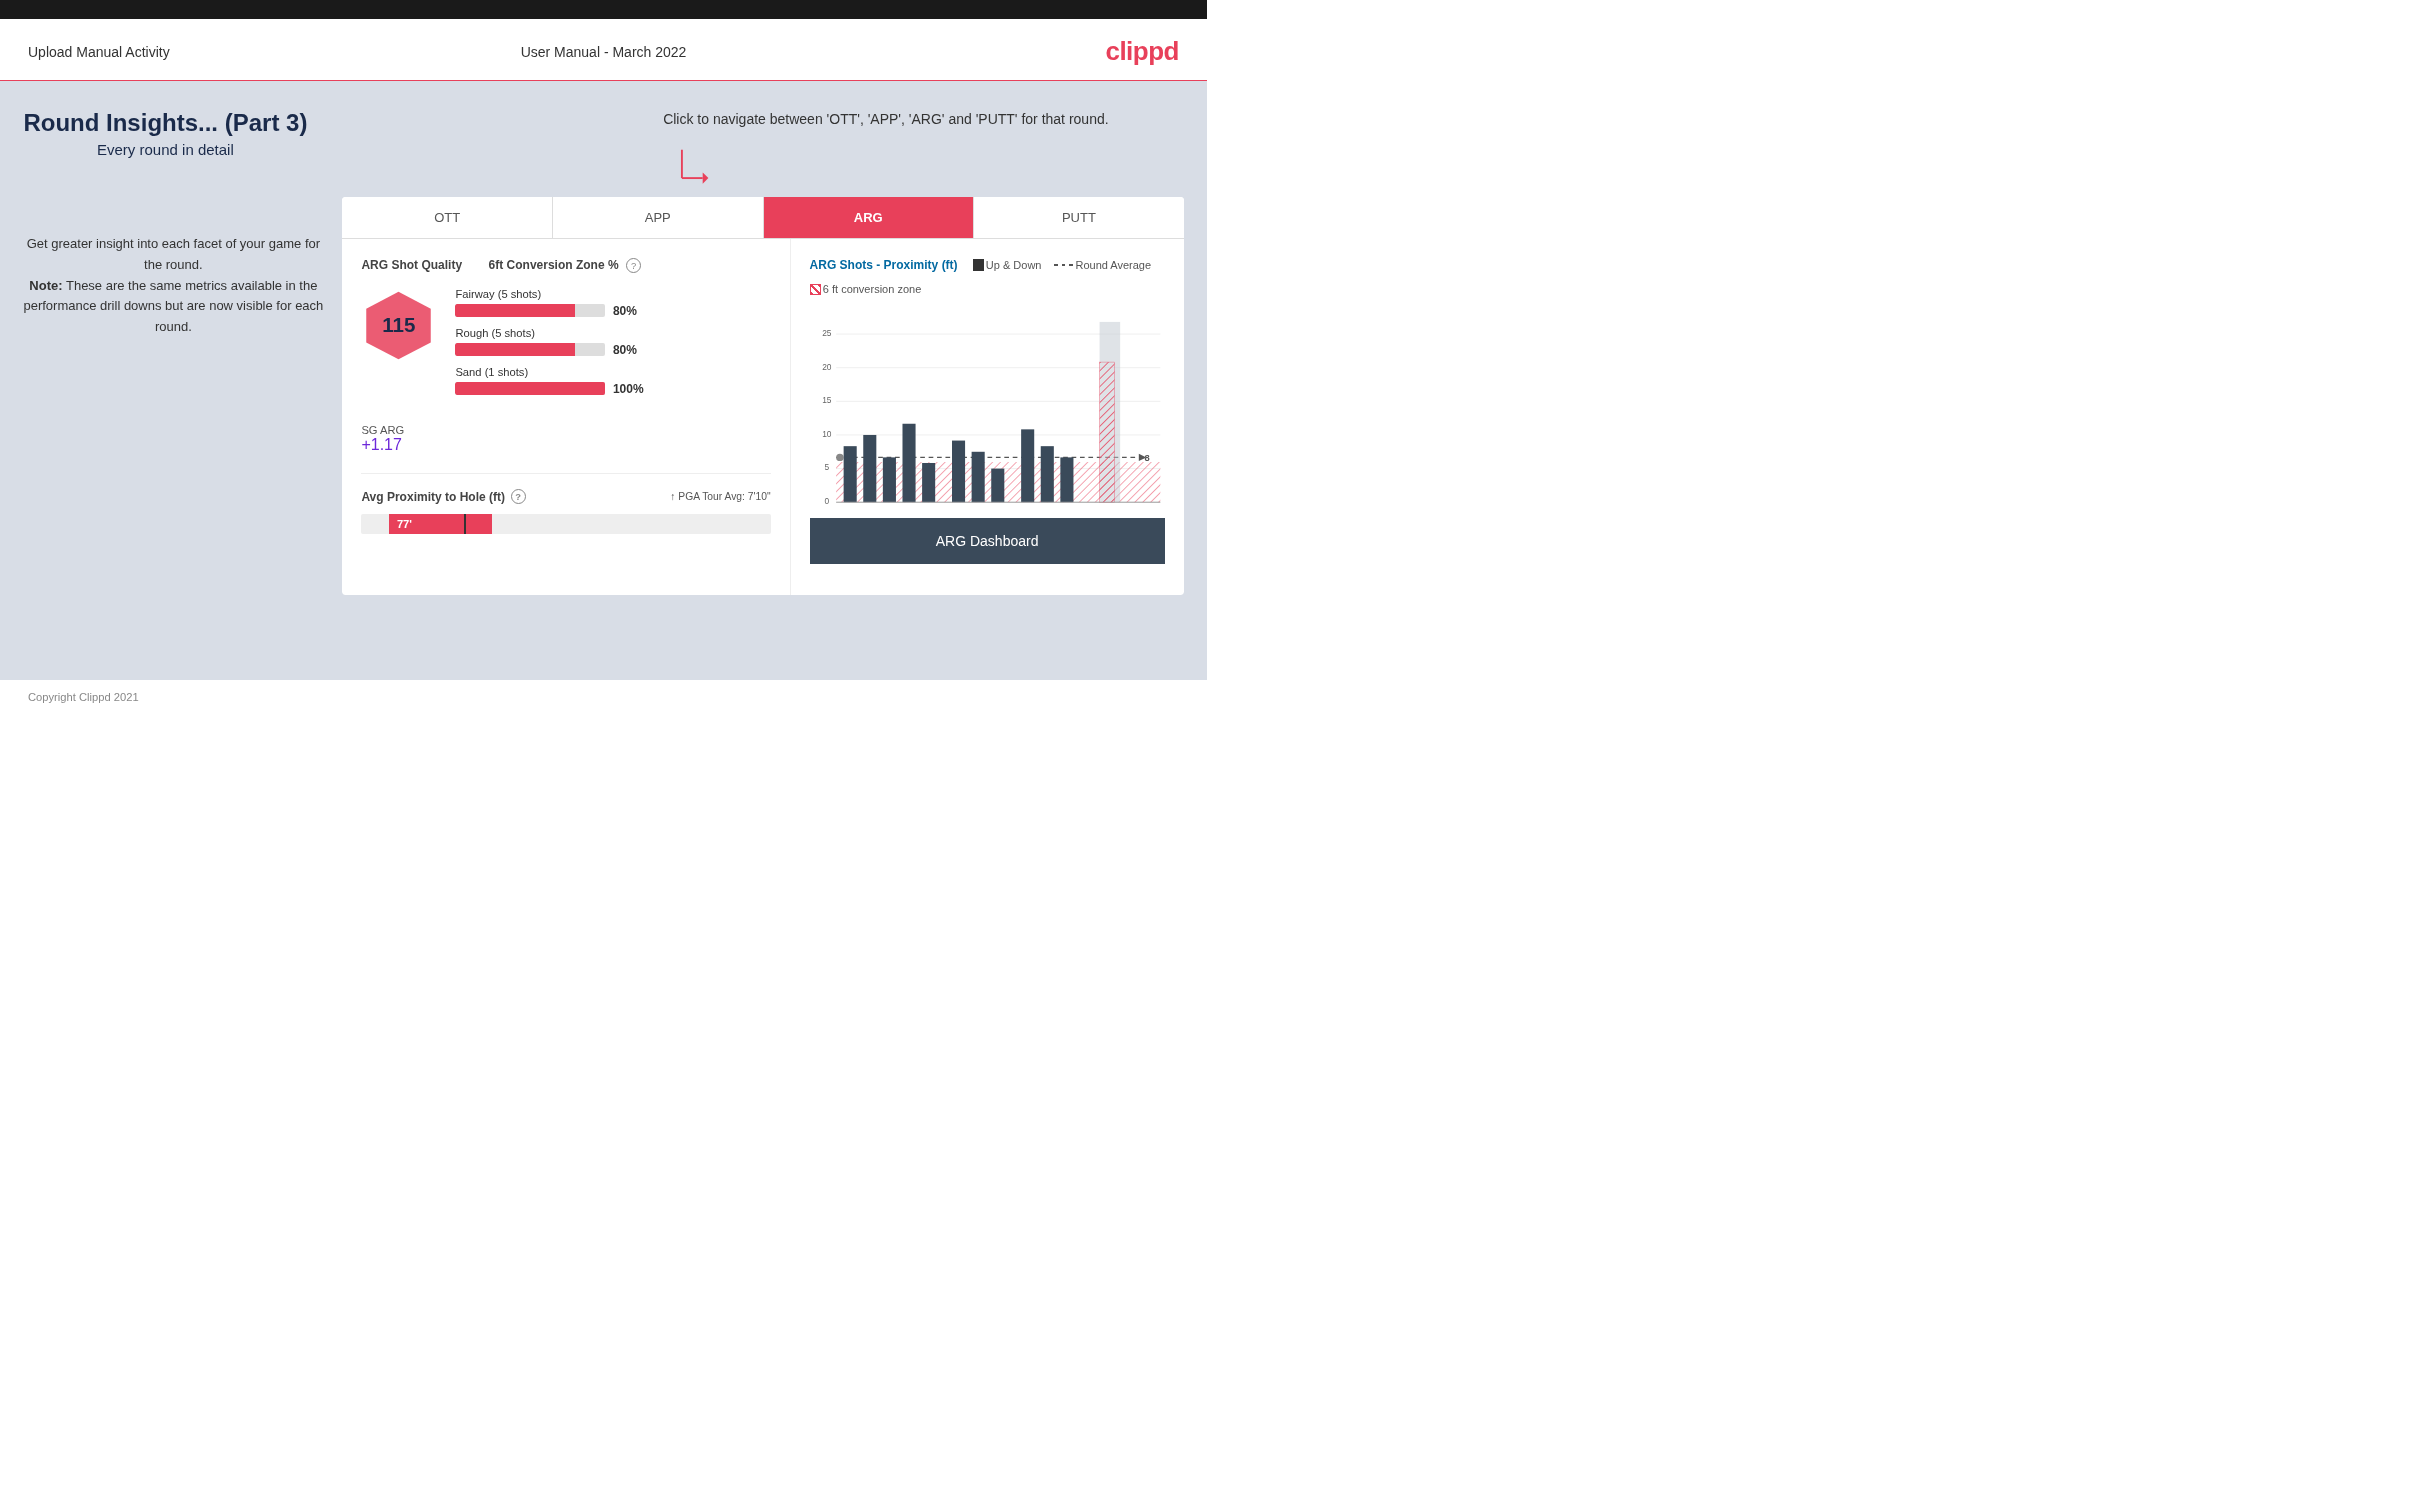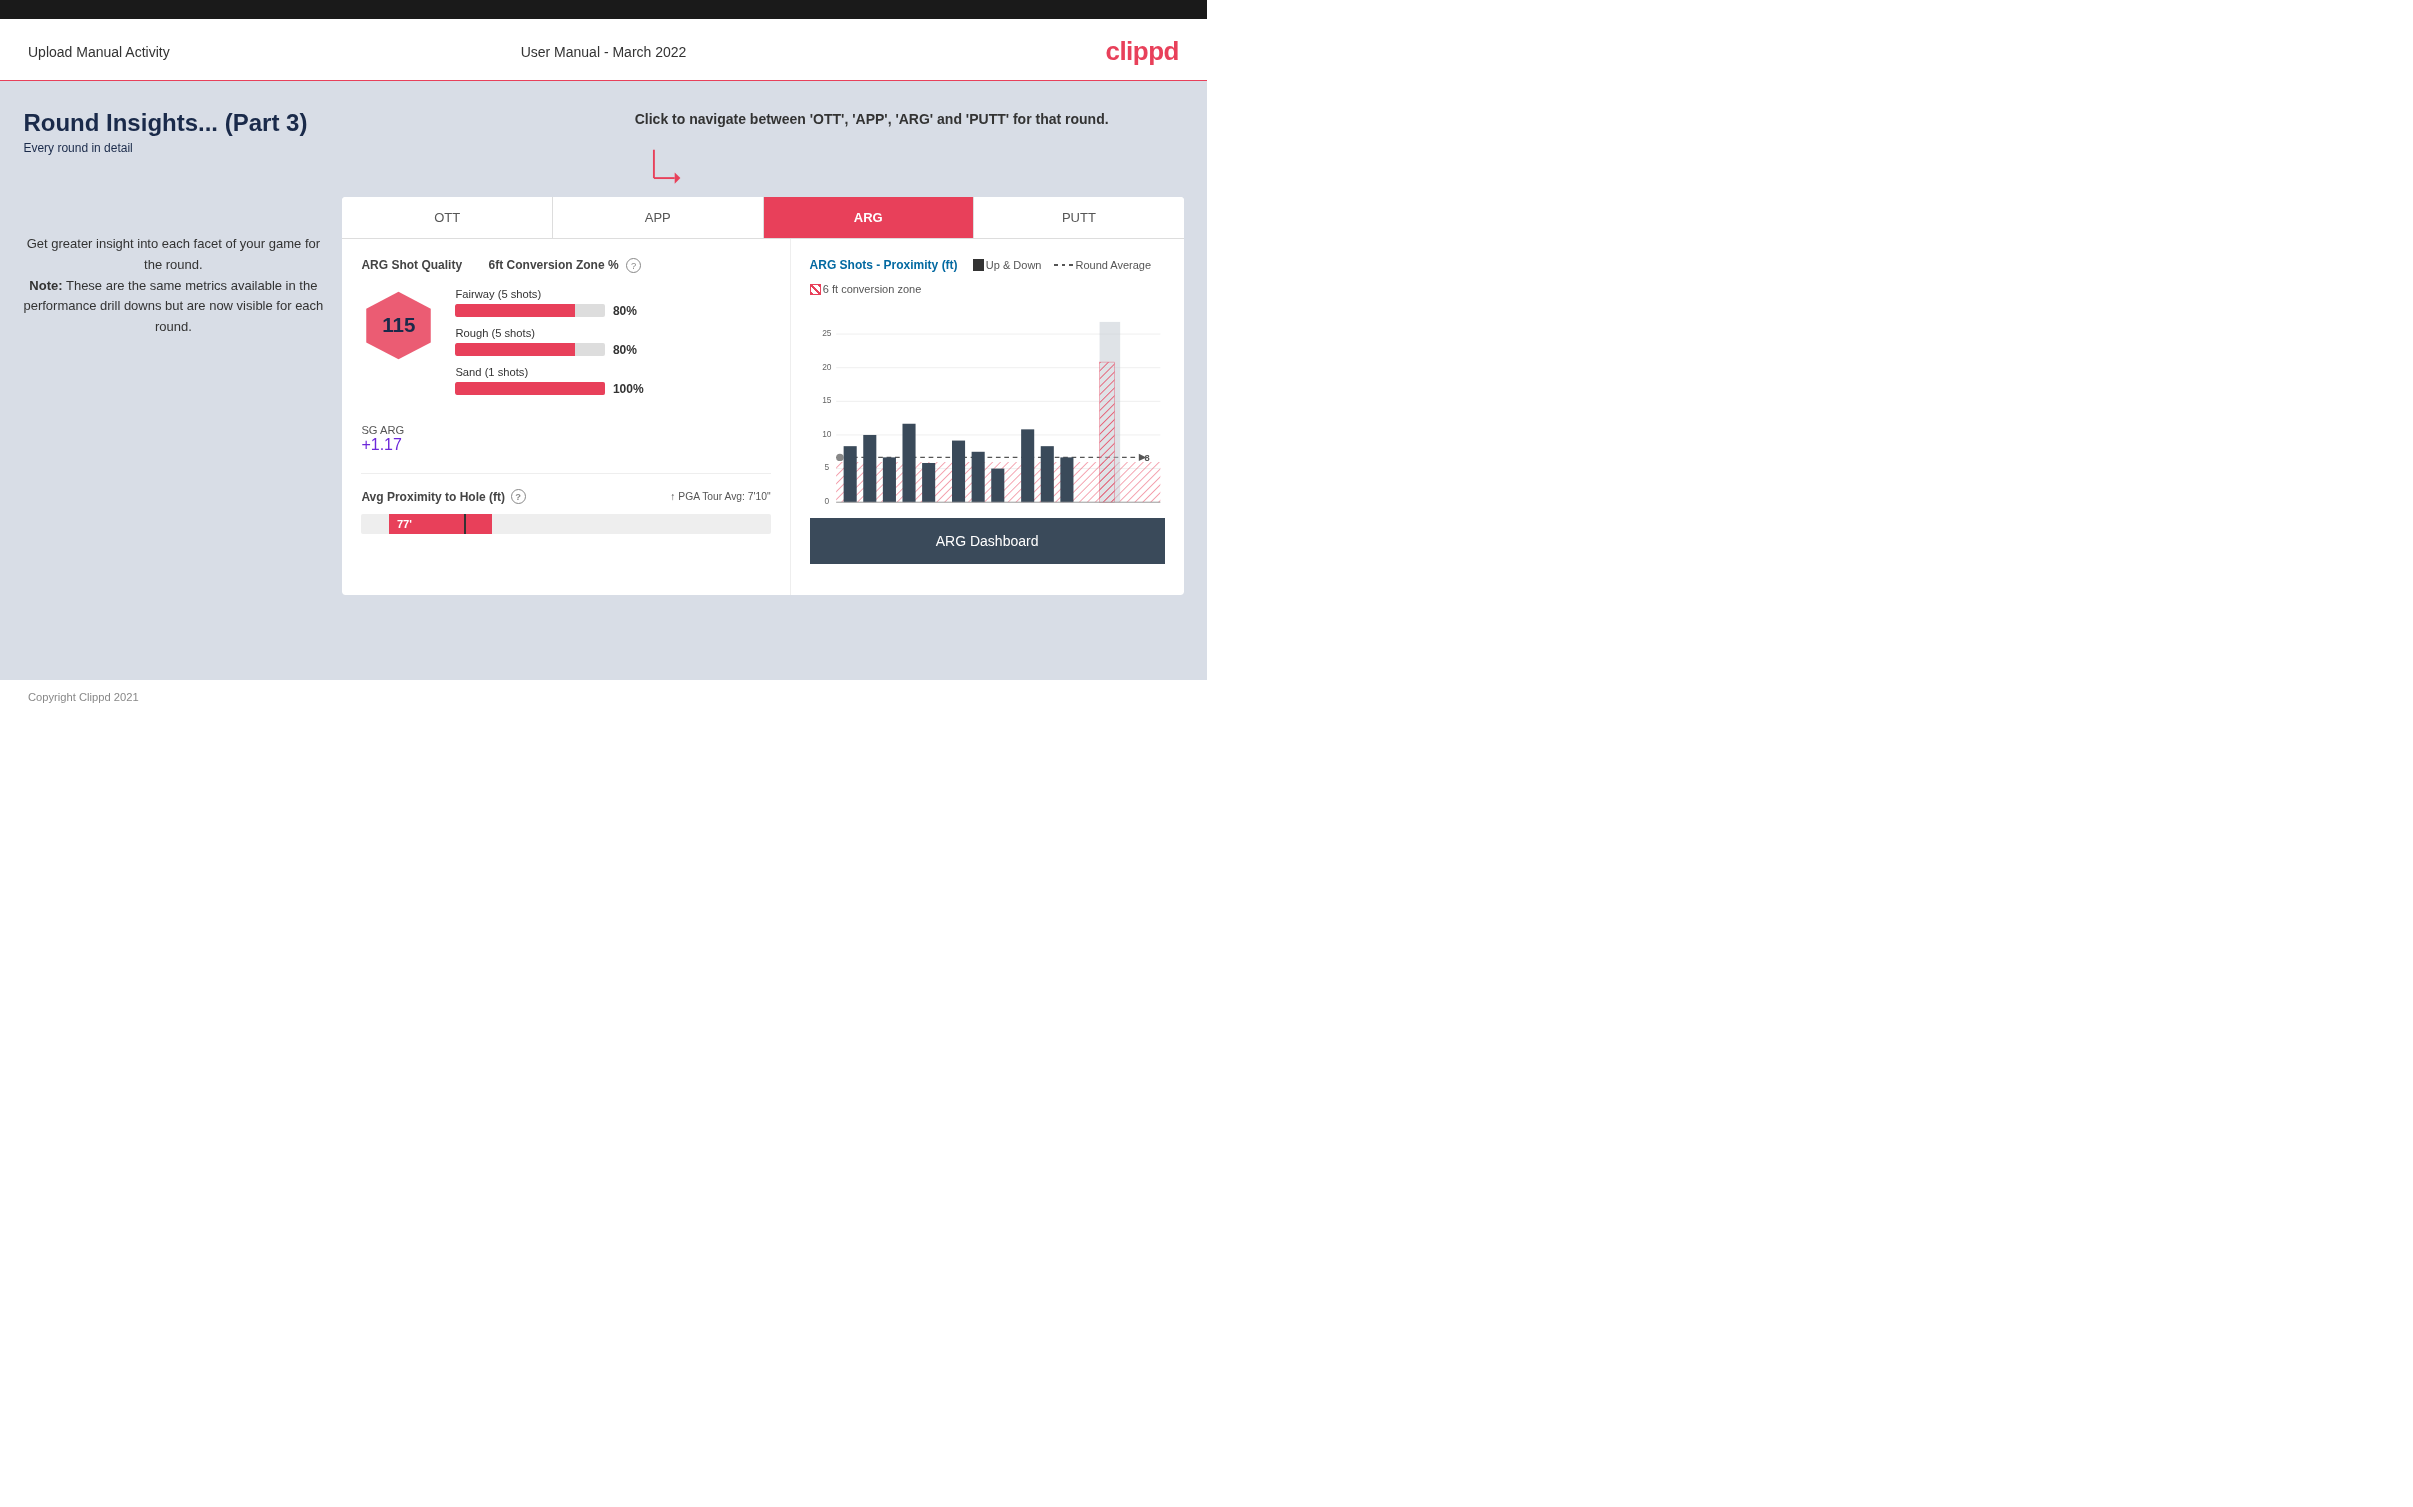--- a/index.html
+++ b/index.html
@@ -52,23 +52,24 @@
       min-height: 599px;
     }
 
     .page-title {
       font-size: 24px;
       font-weight: 700;
       color: #1a2a4a;
       margin-bottom: 3.7px;
     }
     .page-subtitle {
-      font-size: 12px;
+      font-size: 15px;
       color: #1a2a4a;
       margin-bottom: 19px;
+      text-align: center;
     }
 
     .content-layout {
       display: flex;
       gap: 19px;
       align-items: flex-start;
     }
 
     
     .left-panel {
@@ -394,21 +395,21 @@
 </div>
 
 <div class="main-content">
 
   <div style="display:flex; justify-content:space-between; align-items:flex-start;">
     <div>
       <div class="page-title">Round Insights... (Part 3)</div>
       <div class="page-subtitle">Every round in detail</div>
     </div>
     <div style="display:flex; flex-direction:column; align-items:flex-start; margin-right:75px; margin-top:0;">
-      <div class="navigate-hint" style="margin-left:0; text-align:center;font-weight:bold;">
+      <div class="navigate-hint" style="margin-left:0; text-align:center;">
         <span>Click to navigate between 'OTT', 'APP',
 'ARG' and 'PUTT' for that round.</span>
       </div>
 
       <div style="display:flex; justify-content:center; margin-top:5.6px;">
         <svg width="52" height="52" viewBox="0 0 55 55">
 
           <line x1="20" y1="5" x2="20" y2="35" stroke="#e8405a" stroke-width="2"></line>
           <line x1="20" y1="35" x2="42" y2="35" stroke="#e8405a" stroke-width="2"></line>
           <polygon points="42,29 42,41 48,35" fill="#e8405a"></polygon>

